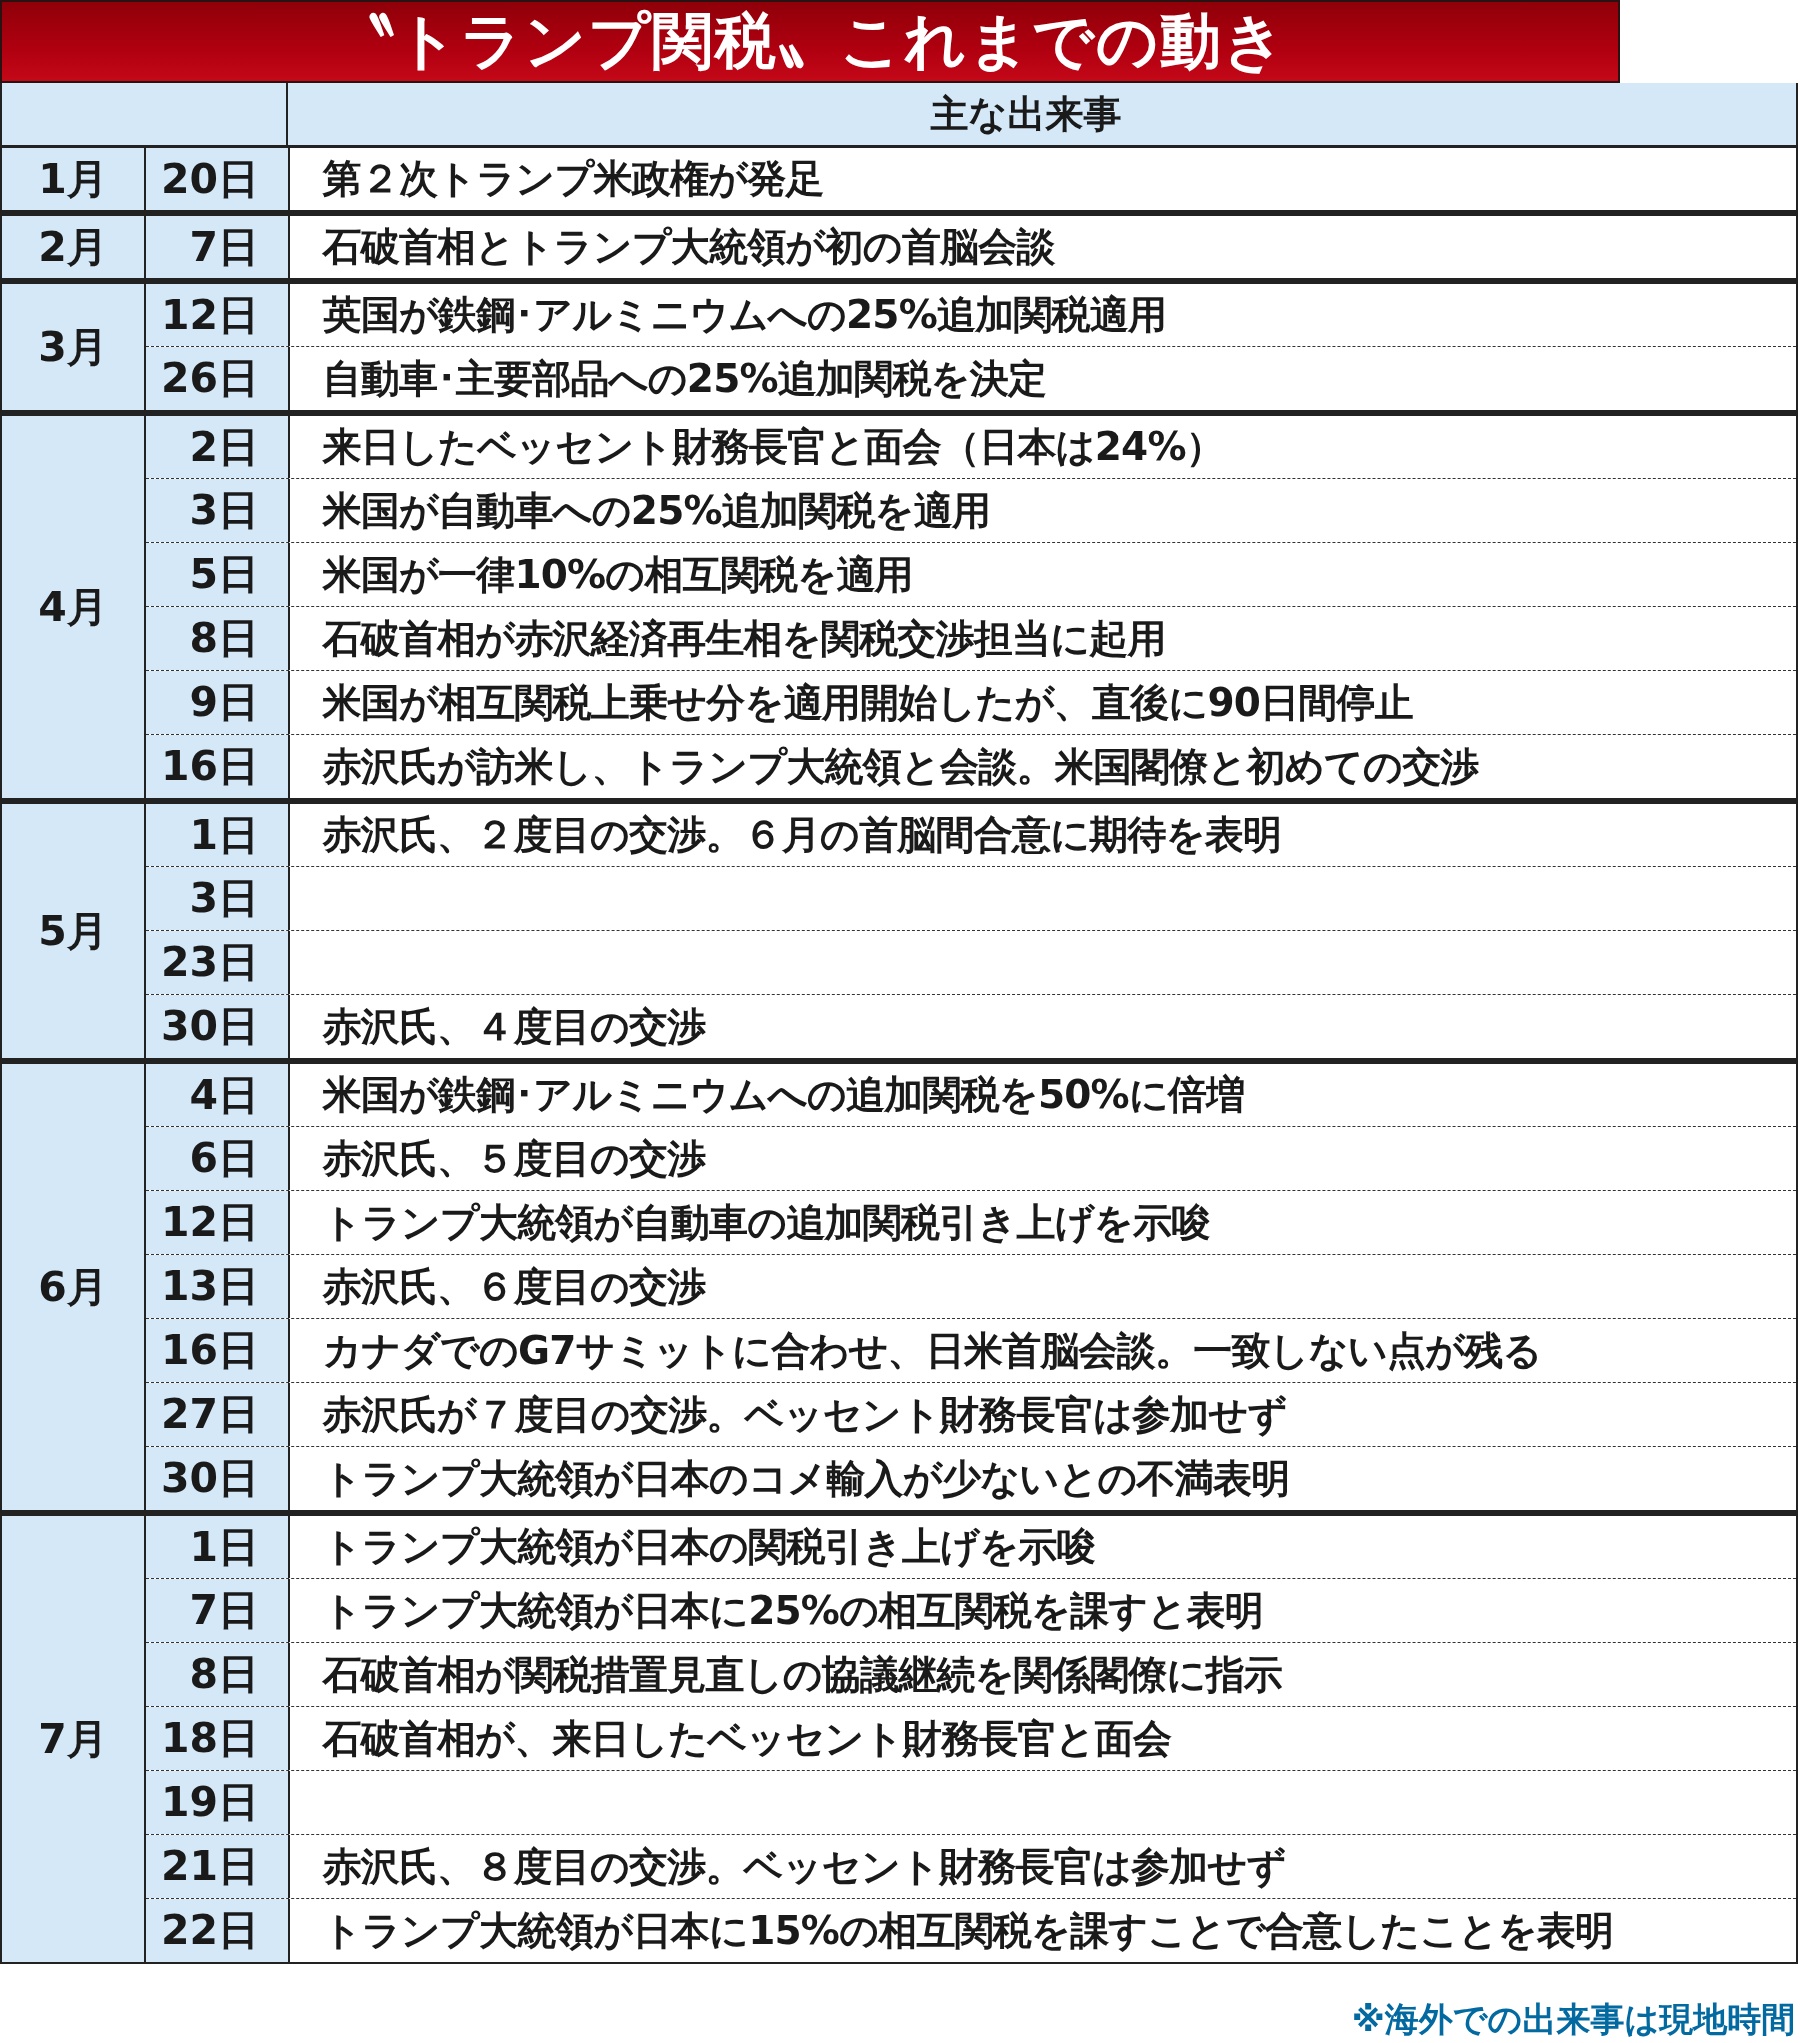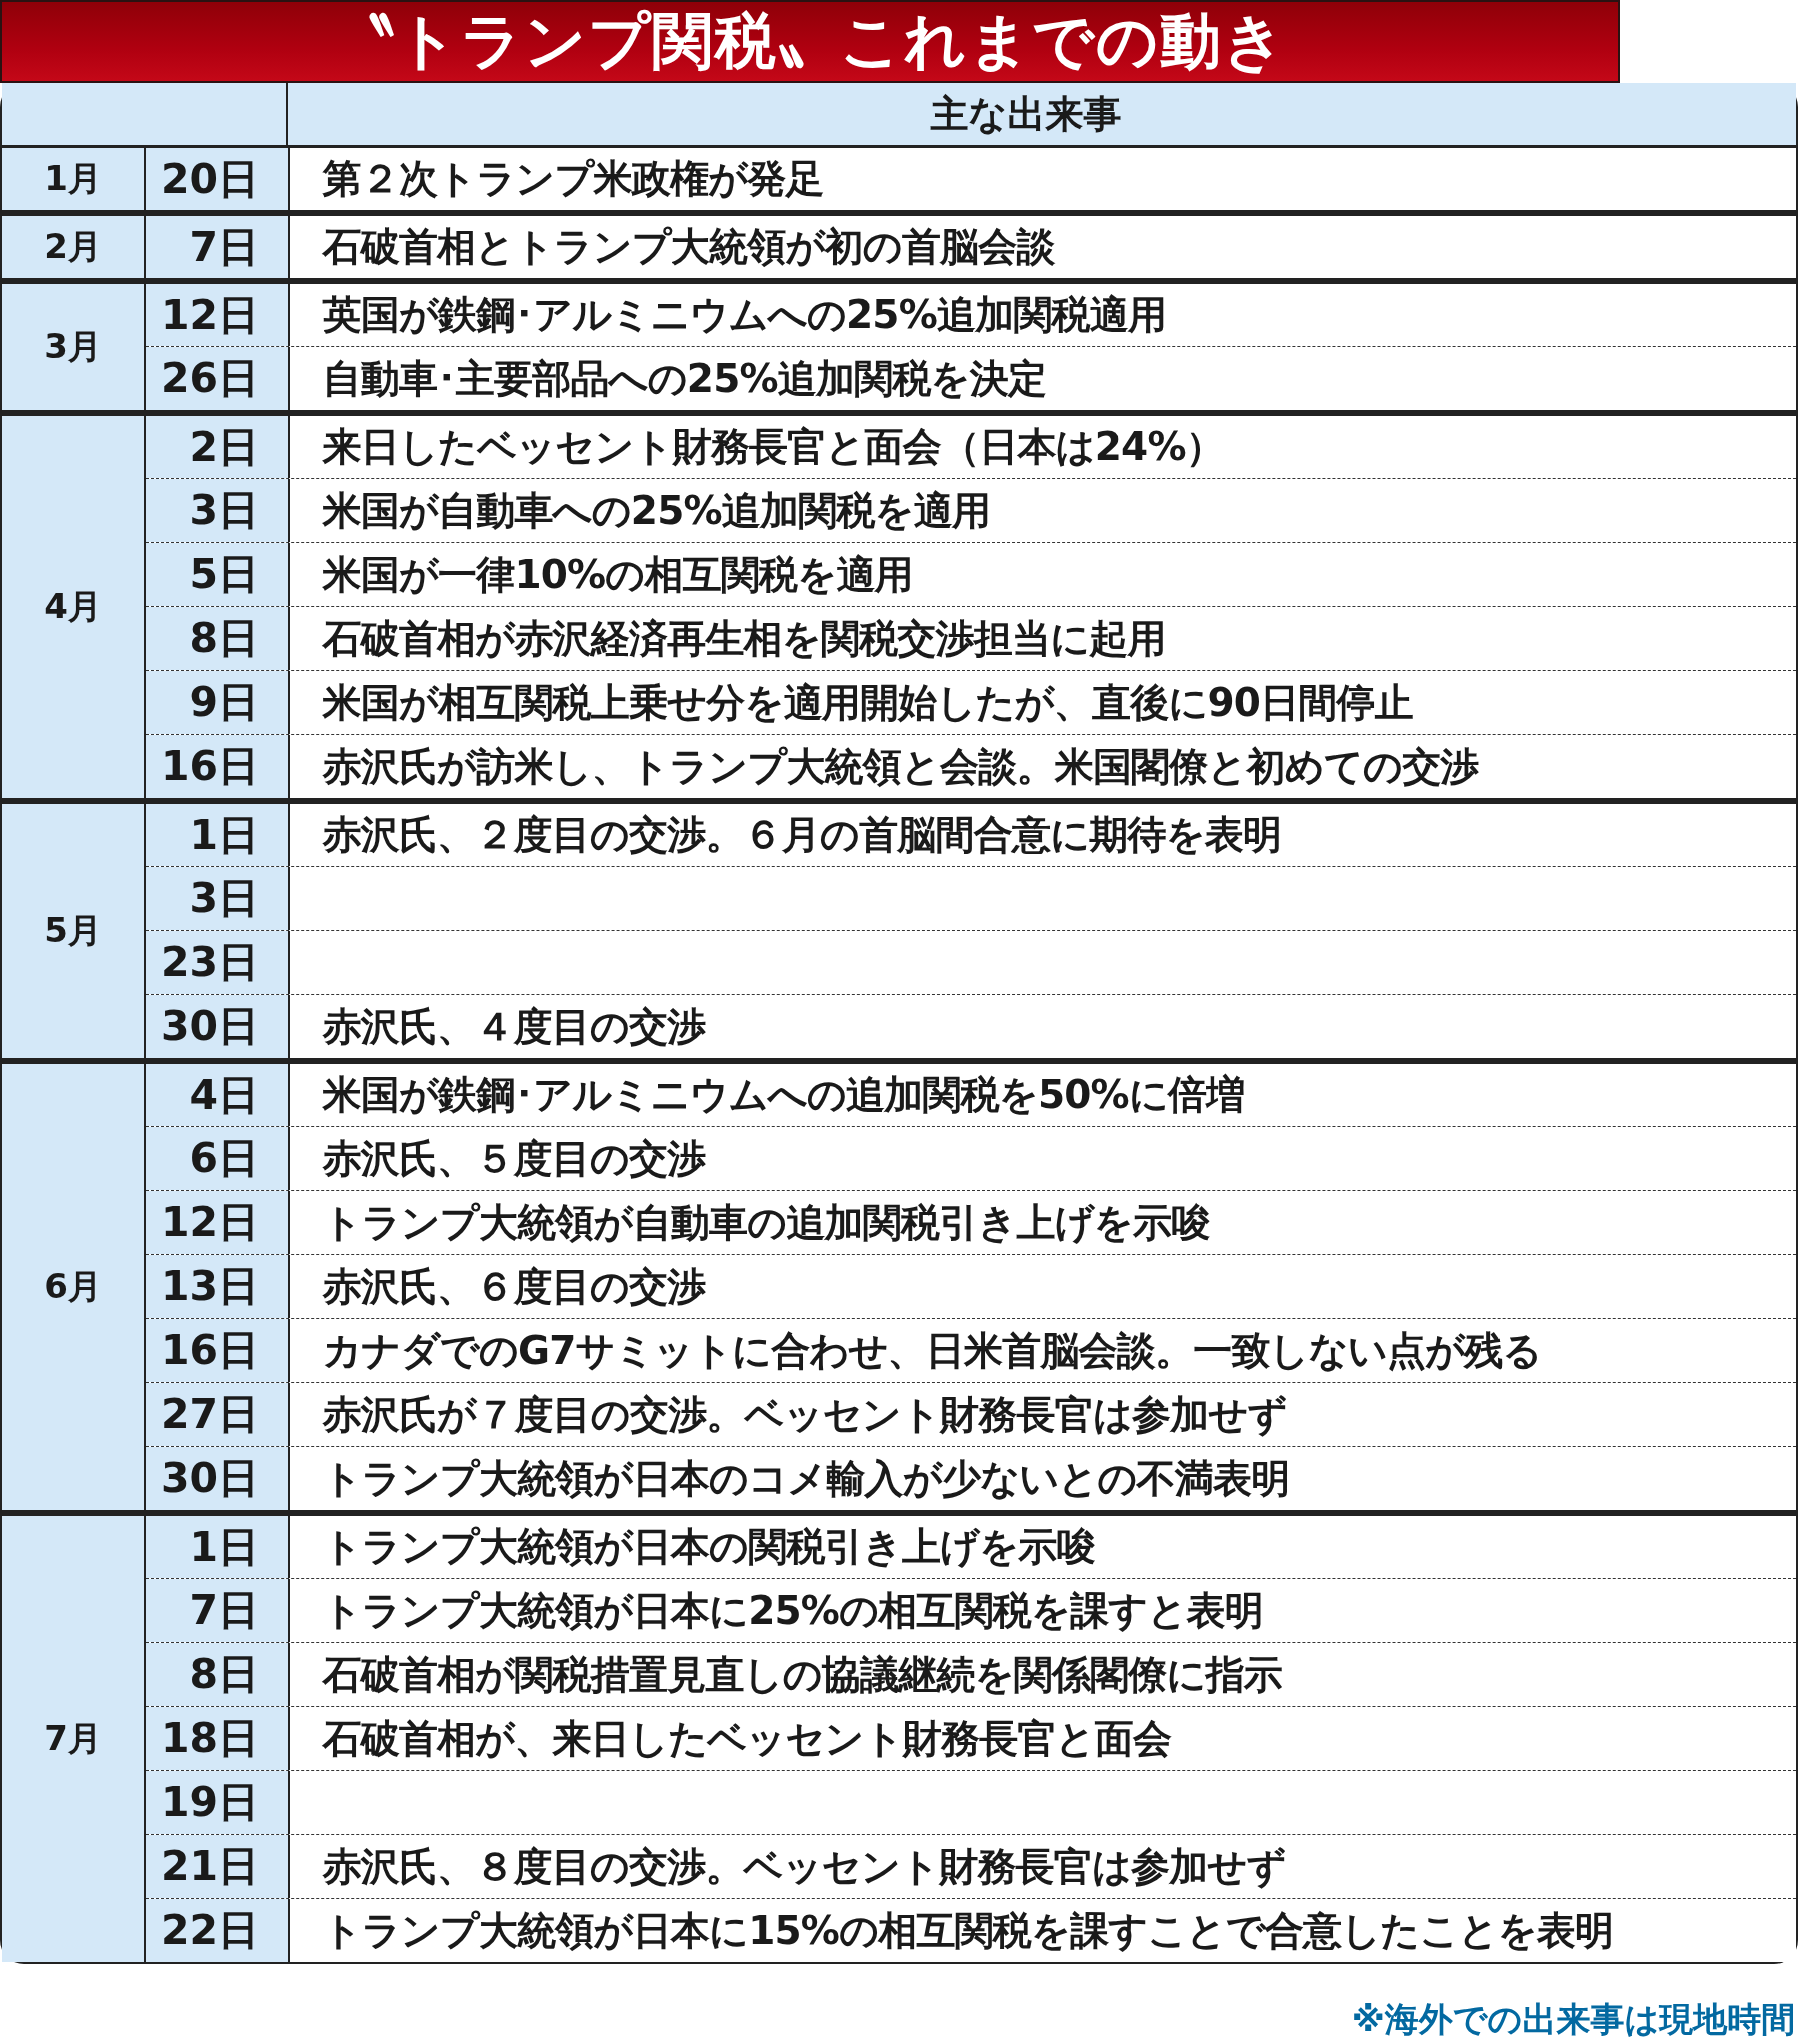--- a/index.html
+++ b/index.html
@@ -12,37 +12,37 @@
       position: absolute; left: 0; top: 0; width: 1620px; height: 83px;
       box-sizing: border-box;
       border: 2.4px solid #2a1212;
       background: linear-gradient(to bottom, #8f0008 0%, #b00010 60%, #c40818 100%);
       display: flex; align-items: center; justify-content: center;
       color: #ffffff; font-weight: bold; font-size: 61px; letter-spacing: 1.6px;
     }
     .table {
       position: absolute; left: 0; top: 83px; width: 1798px;
       box-sizing: border-box;
-      border-left: 2.4px solid #222; border-right: 2.4px solid #222; border-bottom: 2.4px solid #222; border-radius: 24px;
+      border-left: 2.4px solid #222; border-right: 2.4px solid #222; border-bottom: 2.4px solid #222;
     }
     .hdr {
       display: flex; height: 65px; background: #d4e8f8; border-bottom: 3.2px solid #222;
       box-sizing: border-box;
     }
     .hdr .blank { width: 286px; border-right: 2.4px solid #222; box-sizing: border-box; }
     .hdr .label {
       flex: 1; display: flex; align-items: center; justify-content: center;
       font-size: 38px; font-weight: bold; padding-right: 32px;
     }
     .month-group { display: flex; border-bottom: 6.4px solid #222; }
     .month-group:last-child { border-bottom: none; }
     .month-cell {
       width: 142px; background: #d4e8f8; border-right: 2.4px solid #222;
       display: flex; align-items: center; justify-content: center;
-      font-size: 34px; font-weight: bold; box-sizing: content-box;
+      font-size: 41px; font-weight: bold; box-sizing: content-box;
     }
     .rows { flex: 1; display: flex; flex-direction: column; }
     .row { display: flex; height: 64px; border-top: 1.6px dashed #333; box-sizing: border-box; }
     .row:first-child { border-top: none; height: 62px; }
     .day-cell {
       width: 141px; background: #d4e8f8; border-right: 2.4px solid #222;
       display: flex; align-items: center; justify-content: flex-end;
       padding-right: 29px; box-sizing: border-box; width: 144px;
       font-size: 41px; font-weight: bold;
     }

